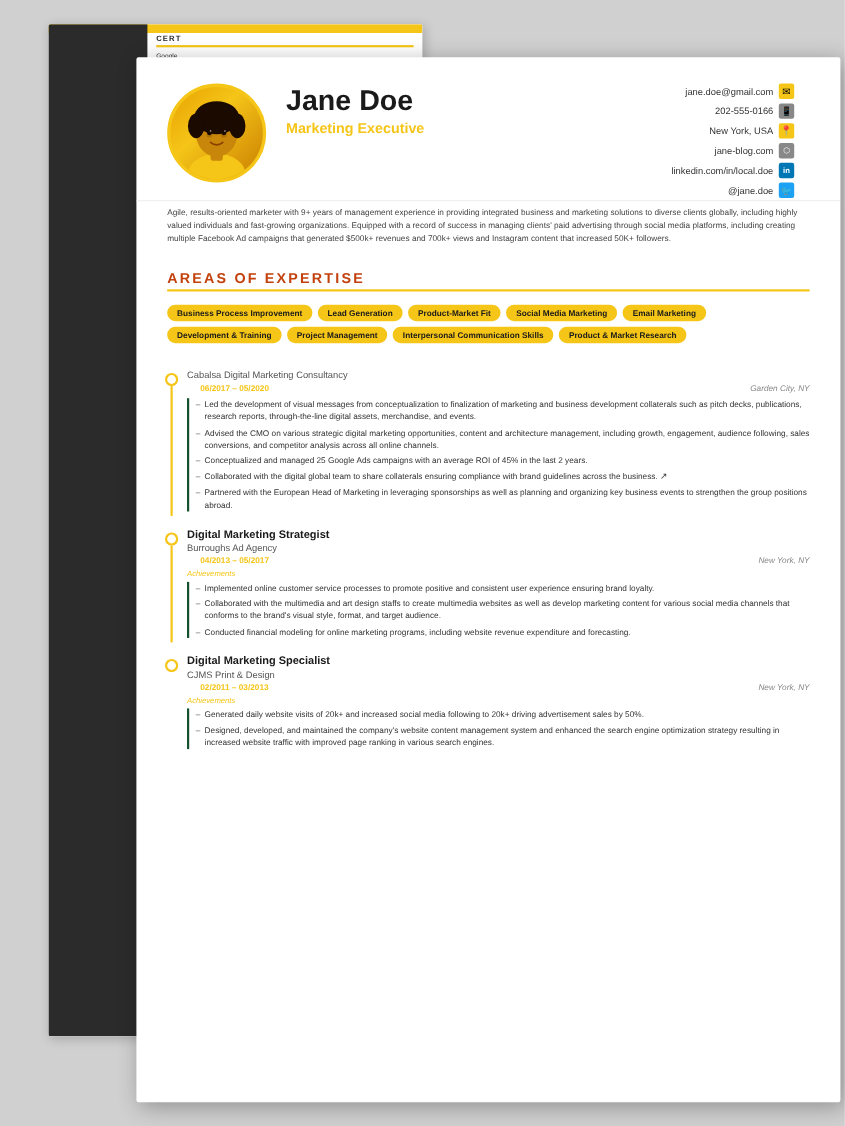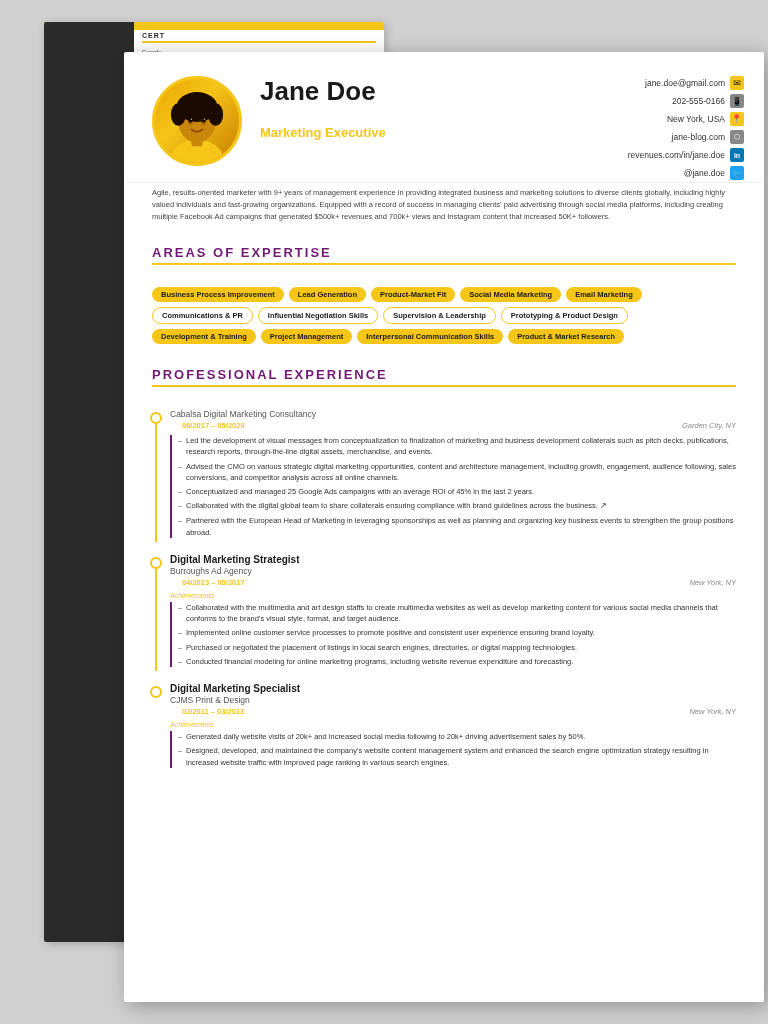--- a/index.html
+++ b/index.html
@@ -137,26 +137,26 @@
       font-size: 26px;
       font-weight: bold;
       color: #1a1a1a;
       line-height: 1.2;
     }
 
     .job-title {
       font-size: 13px;
       color: #f5c518;
       font-weight: 600;
-      margin-top: 18px;
+      margin-top: 2px;
     }
 
     .contact-block {
       position: absolute;
-      right: 20px;
+      right: 42px;
       top: 24px;
       text-align: right;
     }
 
     .contact-item {
       display: flex;
       align-items: center;
       justify-content: flex-end;
       margin-bottom: 4px;
       gap: 5px;
@@ -192,25 +192,25 @@
     .bio-text {
       font-size: 7.5px;
       color: #444;
       line-height: 1.6;
     }
 
     
     .section-title {
       font-size: 13px;
       font-weight: bold;
-      color: #701a75;
+      color: #c2410c;
       letter-spacing: 2px;
       border-bottom: 2px solid #f5c518;
       padding-bottom: 3px;
-      margin-bottom: 22px;
+      margin-bottom: 12px;
     }
 
     
     .expertise-section {
       padding: 10px 28px;
     }
 
     .tags-row {
       display: flex;
       flex-wrap: wrap;
@@ -293,21 +293,21 @@
       padding-left: 12px;
     }
 
     .exp-location {
       font-size: 7.5px;
       color: #888;
       font-style: italic;
     }
 
     .exp-bullets {
-      border-left: 2px solid #701a75;
+      border-left: 2px solid #14532d;
       padding-left: 8px;
     }
 
     .exp-bullet {
       font-size: 7.5px;
       color: #333;
       line-height: 1.5;
       margin-bottom: 3px;
       position: relative;
       padding-left: 6px;
@@ -477,21 +477,21 @@
         </div>
         <div class="contact-item">
           <span class="contact-text">New York, USA</span>
           <div class="contact-icon ci-location">📍</div>
         </div>
         <div class="contact-item">
           <span class="contact-text">jane-blog.com</span>
           <div class="contact-icon" style="background:#888;color:white;font-size:7px;">⬡</div>
         </div>
         <div class="contact-item">
-          <span class="contact-text">revenues.com/in/jane.doe</span>
+          <span class="contact-text">linkedin.com/in/local.doe</span>
           <div class="contact-icon ci-linkedin" style="font-size:7px;font-weight:bold;">in</div>
         </div>
         <div class="contact-item">
           <span class="contact-text">@jane.doe</span>
           <div class="contact-icon ci-twitter" style="font-size:8px;">🐦</div>
         </div>
       </div>
     </div>
 
     <div class="bio-section">
@@ -502,37 +502,30 @@
       <div class="section-title">AREAS OF EXPERTISE</div>
 
       <div class="tags-row">
         <span class="tag tag-yellow">Business Process Improvement</span>
         <span class="tag tag-yellow">Lead Generation</span>
         <span class="tag tag-yellow">Product-Market Fit</span>
         <span class="tag tag-yellow">Social Media Marketing</span>
         <span class="tag tag-yellow">Email Marketing</span>
       </div>
 
-      <div class="tags-row">
-        <span class="tag tag-outline">Communications &amp; PR</span>
-        <span class="tag tag-outline">Influential Negotiation Skills</span>
-        <span class="tag tag-outline">Supervision &amp; Leadership</span>
-        <span class="tag tag-outline">Prototyping &amp; Product Design</span>
-      </div>
 
       <div class="tags-row">
         <span class="tag tag-yellow">Development &amp; Training</span>
         <span class="tag tag-yellow">Project Management</span>
         <span class="tag tag-yellow">Interpersonal Communication Skills</span>
         <span class="tag tag-yellow">Product &amp; Market Research</span>
       </div>
     </div>
 
     <div class="experience-section">
-      <div class="section-title">PROFESSIONAL EXPERIENCE</div>
 
       <div class="exp-entry">
         <div class="exp-dot"></div>
         <div class="exp-line"></div>
         <div class="exp-company">Cabalsa Digital Marketing Consultancy</div>
         <div class="exp-meta">
           <span class="exp-date">06/2017 – 05/2020</span>
           <span class="exp-location">Garden City, NY</span>
         </div>
         <div class="exp-bullets">
@@ -551,23 +544,22 @@
         <div class="exp-dot"></div>
         <div class="exp-line"></div>
         <div class="exp-job-title">Digital Marketing Strategist</div>
         <div class="exp-company">Burroughs Ad Agency</div>
         <div class="exp-meta">
           <span class="exp-date">04/2013 – 05/2017</span>
           <span class="exp-location">New York, NY</span>
         </div>
         <div style="font-size:7px;color:#f5c518;font-style:italic;margin-bottom:3px;">Achievements</div>
         <div class="exp-bullets">
+          <div class="exp-bullet">Implemented online customer service processes to promote positive and consistent user experience ensuring brand loyalty.</div>
           <div class="exp-bullet">Collaborated with the multimedia and art design staffs to create multimedia websites as well as develop marketing content for various social media channels that conforms to the brand's visual style, format, and target audience.</div>
-          <div class="exp-bullet">Implemented online customer service processes to promote positive and consistent user experience ensuring brand loyalty.</div>
-          <div class="exp-bullet">Purchased or negotiated the placement of listings in local search engines, directories, or digital mapping technologies.</div>
           <div class="exp-bullet">Conducted financial modeling for online marketing programs, including website revenue expenditure and forecasting.</div>
         </div>
       </div>
 
       <div class="exp-entry">
         <div class="exp-dot"></div>
         <div class="exp-job-title">Digital Marketing Specialist</div>
         <div class="exp-company">CJMS Print &amp; Design</div>
         <div class="exp-meta">
           <span class="exp-date">02/2011 – 03/2013</span>

